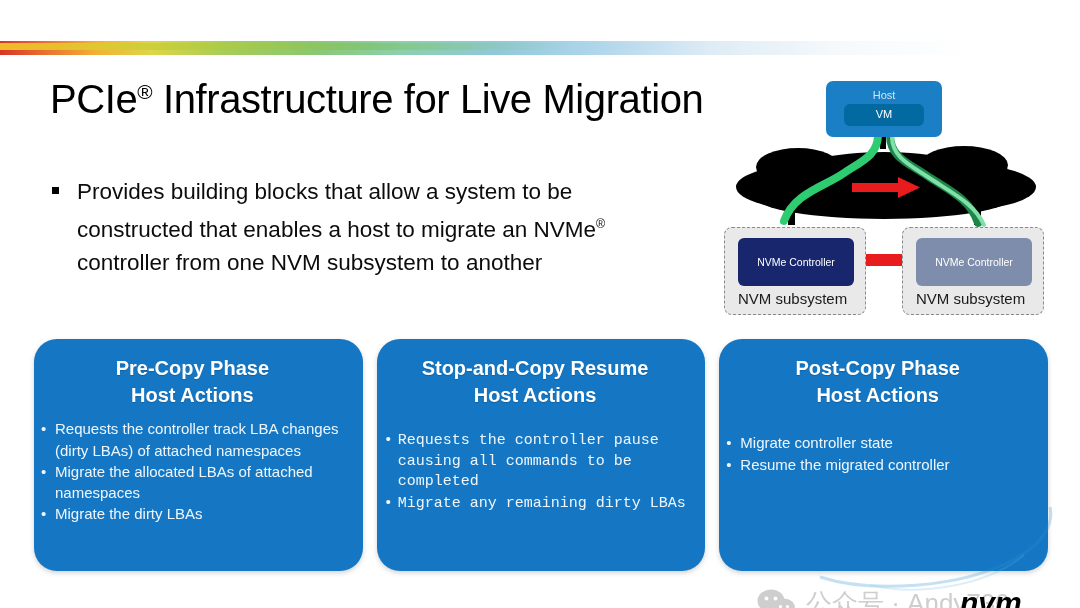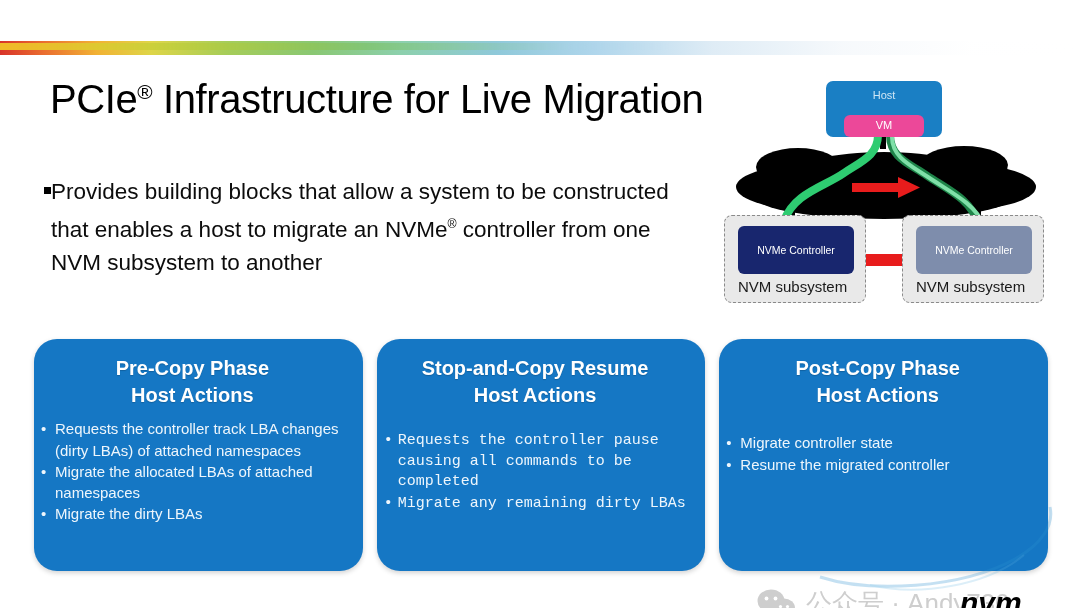--- a/index.html
+++ b/index.html
@@ -79,49 +79,49 @@
   
   .title {
     position: absolute; left: 50px; top: 36px;
     font-size: 40px; font-weight: 400; color: #000;
     letter-spacing: -0.4px; white-space: nowrap;
   }
   .title sup { font-size: 0.52em; vertical-align: super; }
 
   
   .body-bullet {
-    position: absolute; left: 44px; top: 134px; width: 630px;
-    display: flex; gap: 0;
+    position: absolute; left: 52px; top: 134px; width: 630px;
+    display: flex; gap: 18px;
   }
   .body-bullet .sq {
     width: 7px; height: 7px; background: #000; margin-top: 12px; flex: none;
   }
   .body-bullet .txt {
     font-size: 22.5px; line-height: 33px; color: #0c0c0c;
   }
   .body-bullet .txt sup { font-size: 0.55em; vertical-align: super; }
 
   
   .diagram { position: absolute; left: 712px; top: 28px; width: 348px; height: 250px; }
   .diagram svg { display: block; }
   .host-box {
     position: absolute; left: 114px; top: 12px; width: 116px; height: 56px;
     background: #1a7fc4; border-radius: 7px;
   }
   .host-title { position:absolute; top: 8px; left:0; width:100%; text-align:center;
     color:#cfe6f5; font-size: 11px; }
   .vm-box {
-    position: absolute; left: 18px; top: 34px; width: 80px; height: 22px;
-    background: #ec4899; border-radius: 6px;
+    position: absolute; left: 18px; top: 23px; width: 80px; height: 22px;
+    background: #0369a1; border-radius: 6px;
   }
   .vm-title { position:absolute; top: 4px; left:0; width:100%; text-align:center;
     color:#ffffff; font-size: 11px; }
 
   .subsys {
-    position: absolute; top: 146px; width: 142px; height: 88px;
+    position: absolute; top: 158px; width: 142px; height: 88px;
     background: #e9e9e9; border: 1.6px dashed #8a8a8a; border-radius: 8px;
   }
   .subsys.left  { left: 12px; }
   .subsys.right { left: 190px; }
   .ctrl {
     position: absolute; left: 13px; top: 10px; width: 116px; height: 48px;
     border-radius: 6px; display:flex; align-items:center; justify-content:center;
     color:#fff; font-size: 10.5px; text-align:center;
   }
   .ctrl.navy  { background: #18266e; }

